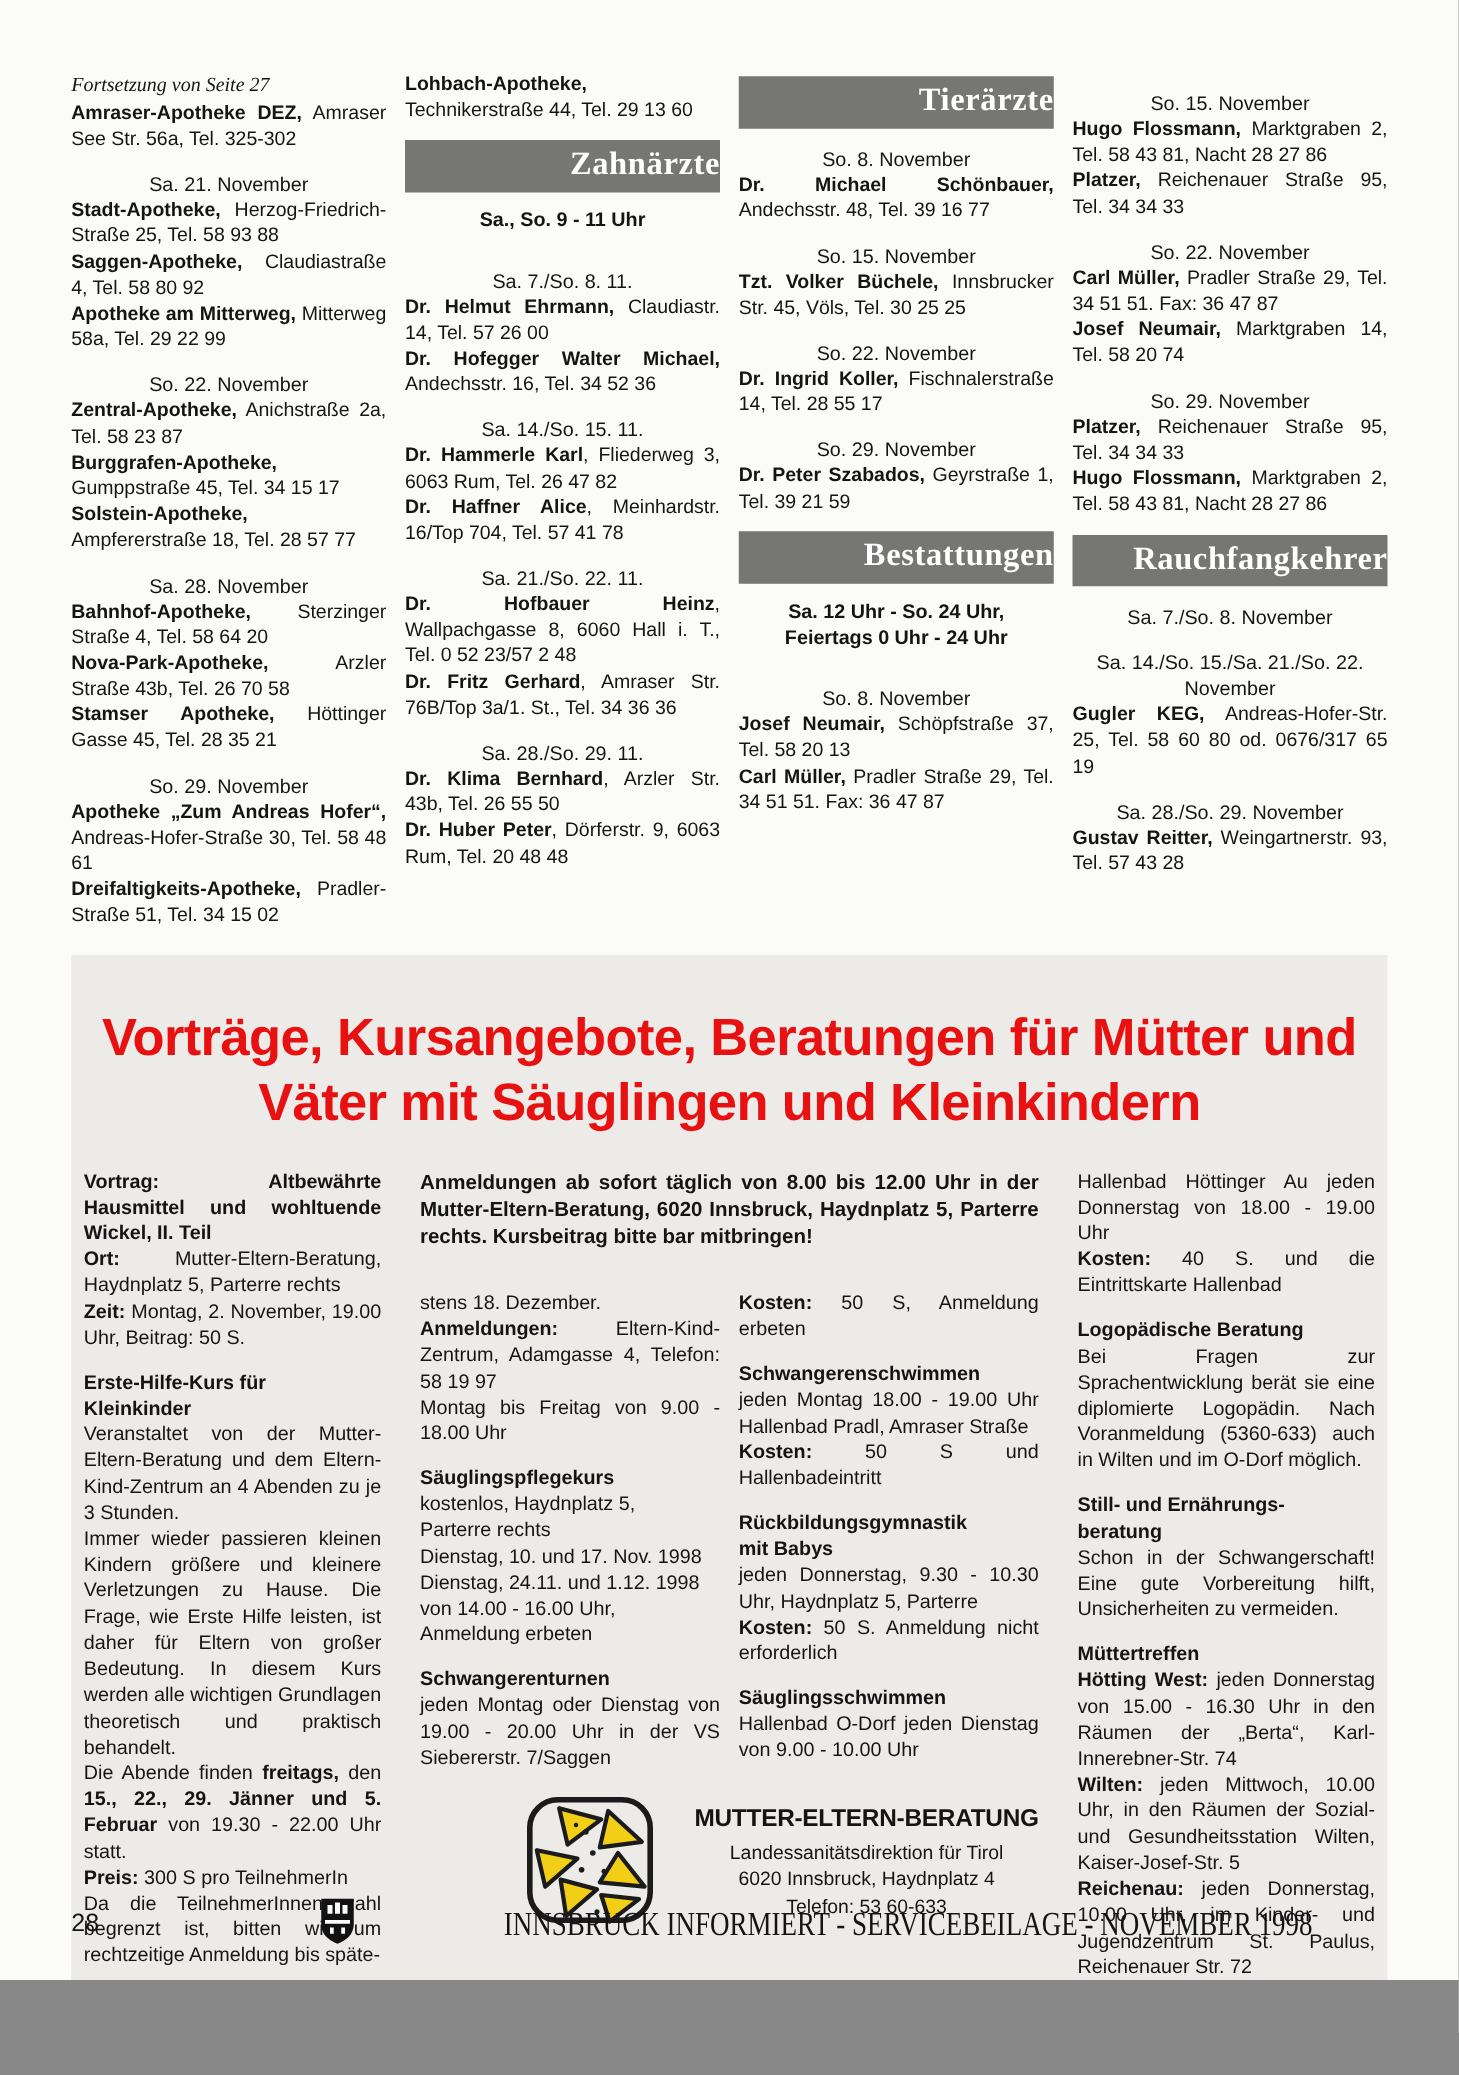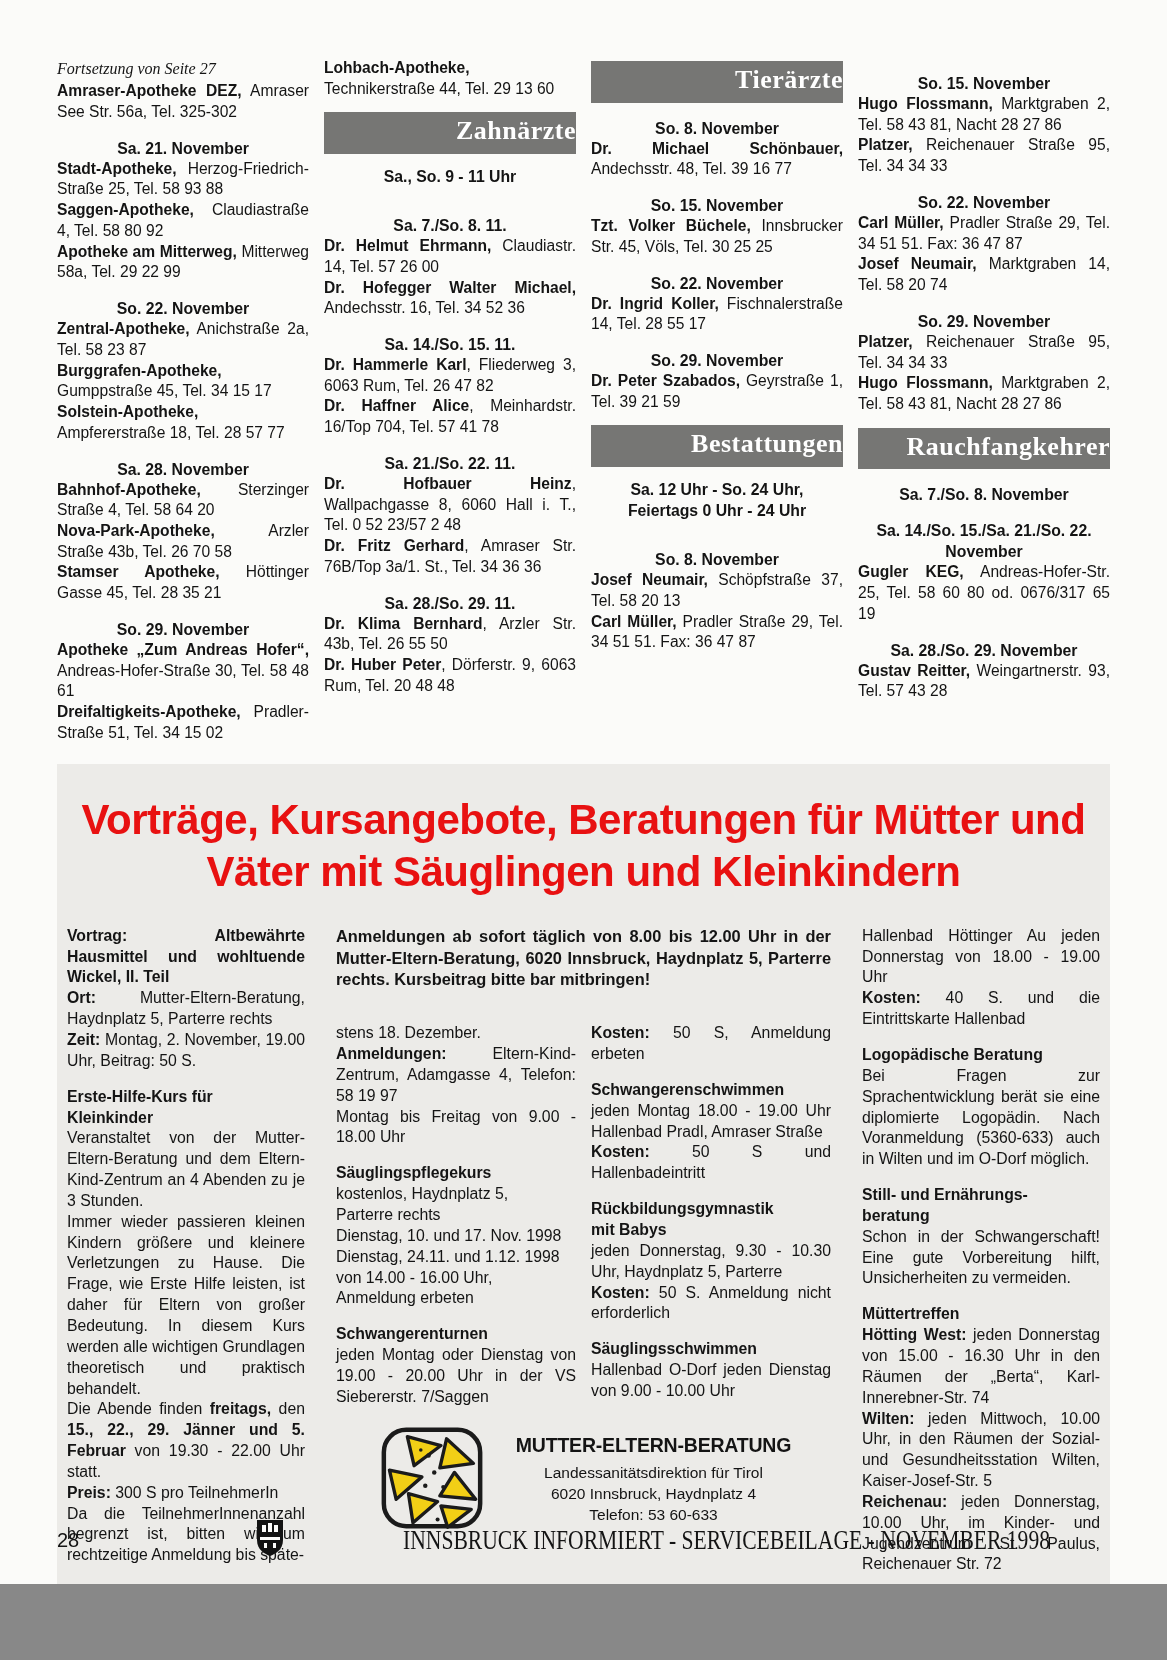--- a/index.html
+++ b/index.html
@@ -6,38 +6,38 @@
   html,body{background:#888}
   .page{width:1167px;height:1584px;margin:0 auto;position:relative;overflow:hidden;
         background:#fbfbf9;color:#141414;font-family:"Liberation Sans",sans-serif;
         padding:58px 57px 0}
   
   .directory{display:grid;grid-template-columns:repeat(4,1fr);column-gap:15px;align-content:start}
   .col{min-width:0}
   .blk{margin:0;font-size:15.6px;line-height:1.33;overflow-wrap:break-word}
   .entry,.para{text-align:justify}
   .note{font-family:"Liberation Serif",serif;font-style:italic;font-size:16px;margin-bottom:2px;text-align:left}
-  .date{font-weight:bold;text-align:center;margin-top:15px;font-size:15.8px}
+  .date{font-weight:normal;text-align:center;margin-top:15px;font-size:15.8px}
   .banner{background:#767674;color:#fff;font-family:"Liberation Serif",serif;font-weight:bold;
           font-size:26px;text-align:right;padding:5px 0 8px;margin:13px 0 12px;letter-spacing:.5px;line-height:1.1}
   .banner:first-child{margin-top:3px}
   .hours{font-weight:bold;text-align:center;margin:9px 0 28px;white-space:pre-line;font-size:15.8px}
   .heading{font-weight:bold;margin-top:15px;white-space:pre-line;font-size:16px;line-height:1.28;text-align:left}
   .lead{font-weight:bold;font-size:16.2px;text-align:justify;line-height:1.32}
   .lines{white-space:pre-line;text-align:left}
   
-  .feature{background:#ecebe8;margin-top:20px;padding:26px 10px 26px}
+  .feature{background:#ecebe8;margin-top:20px;padding:36px 10px 26px}
   .headline{color:#e81111;font-weight:bold;font-size:42px;line-height:1.24;text-align:center;
             letter-spacing:-.5px;margin:4px 0 28px}
   .fgrid{display:grid;grid-template-columns:1fr 2.08fr 1fr;column-gap:31px}
   .fmid{min-width:0}
   .intro{font-weight:bold;font-size:16.4px;line-height:1.33;text-align:justify;margin:0 0 32px}
   .fgrid2{display:grid;grid-template-columns:1fr 1fr;column-gap:15px}
   .feature .blk{font-size:15.8px;line-height:1.32}
-  .contactrow{display:flex;align-items:center;justify-content:center;gap:28px;margin-top:14px}
+  .contactrow{display:flex;align-items:center;justify-content:flex-end;gap:28px;margin-top:14px}
   .contact{text-align:center}
   .cname{font-weight:bold;font-size:19.5px;margin-bottom:5px;letter-spacing:-.2px}
   .cline{font-size:15.5px;line-height:1.38}
   
   .footer{position:absolute;left:57px;right:57px;bottom:22px;display:flex;align-items:center}
   .pnum{font-family:Liberation Sans, sans-serif;font-size:20px}
   .crest{margin-left:176px;flex:none}
   .ftext{font-family:"Liberation Serif",serif;font-size:27px;margin-left:118px;white-space:nowrap;
          transform:scaleX(.8);transform-origin:left center}
 </style>

